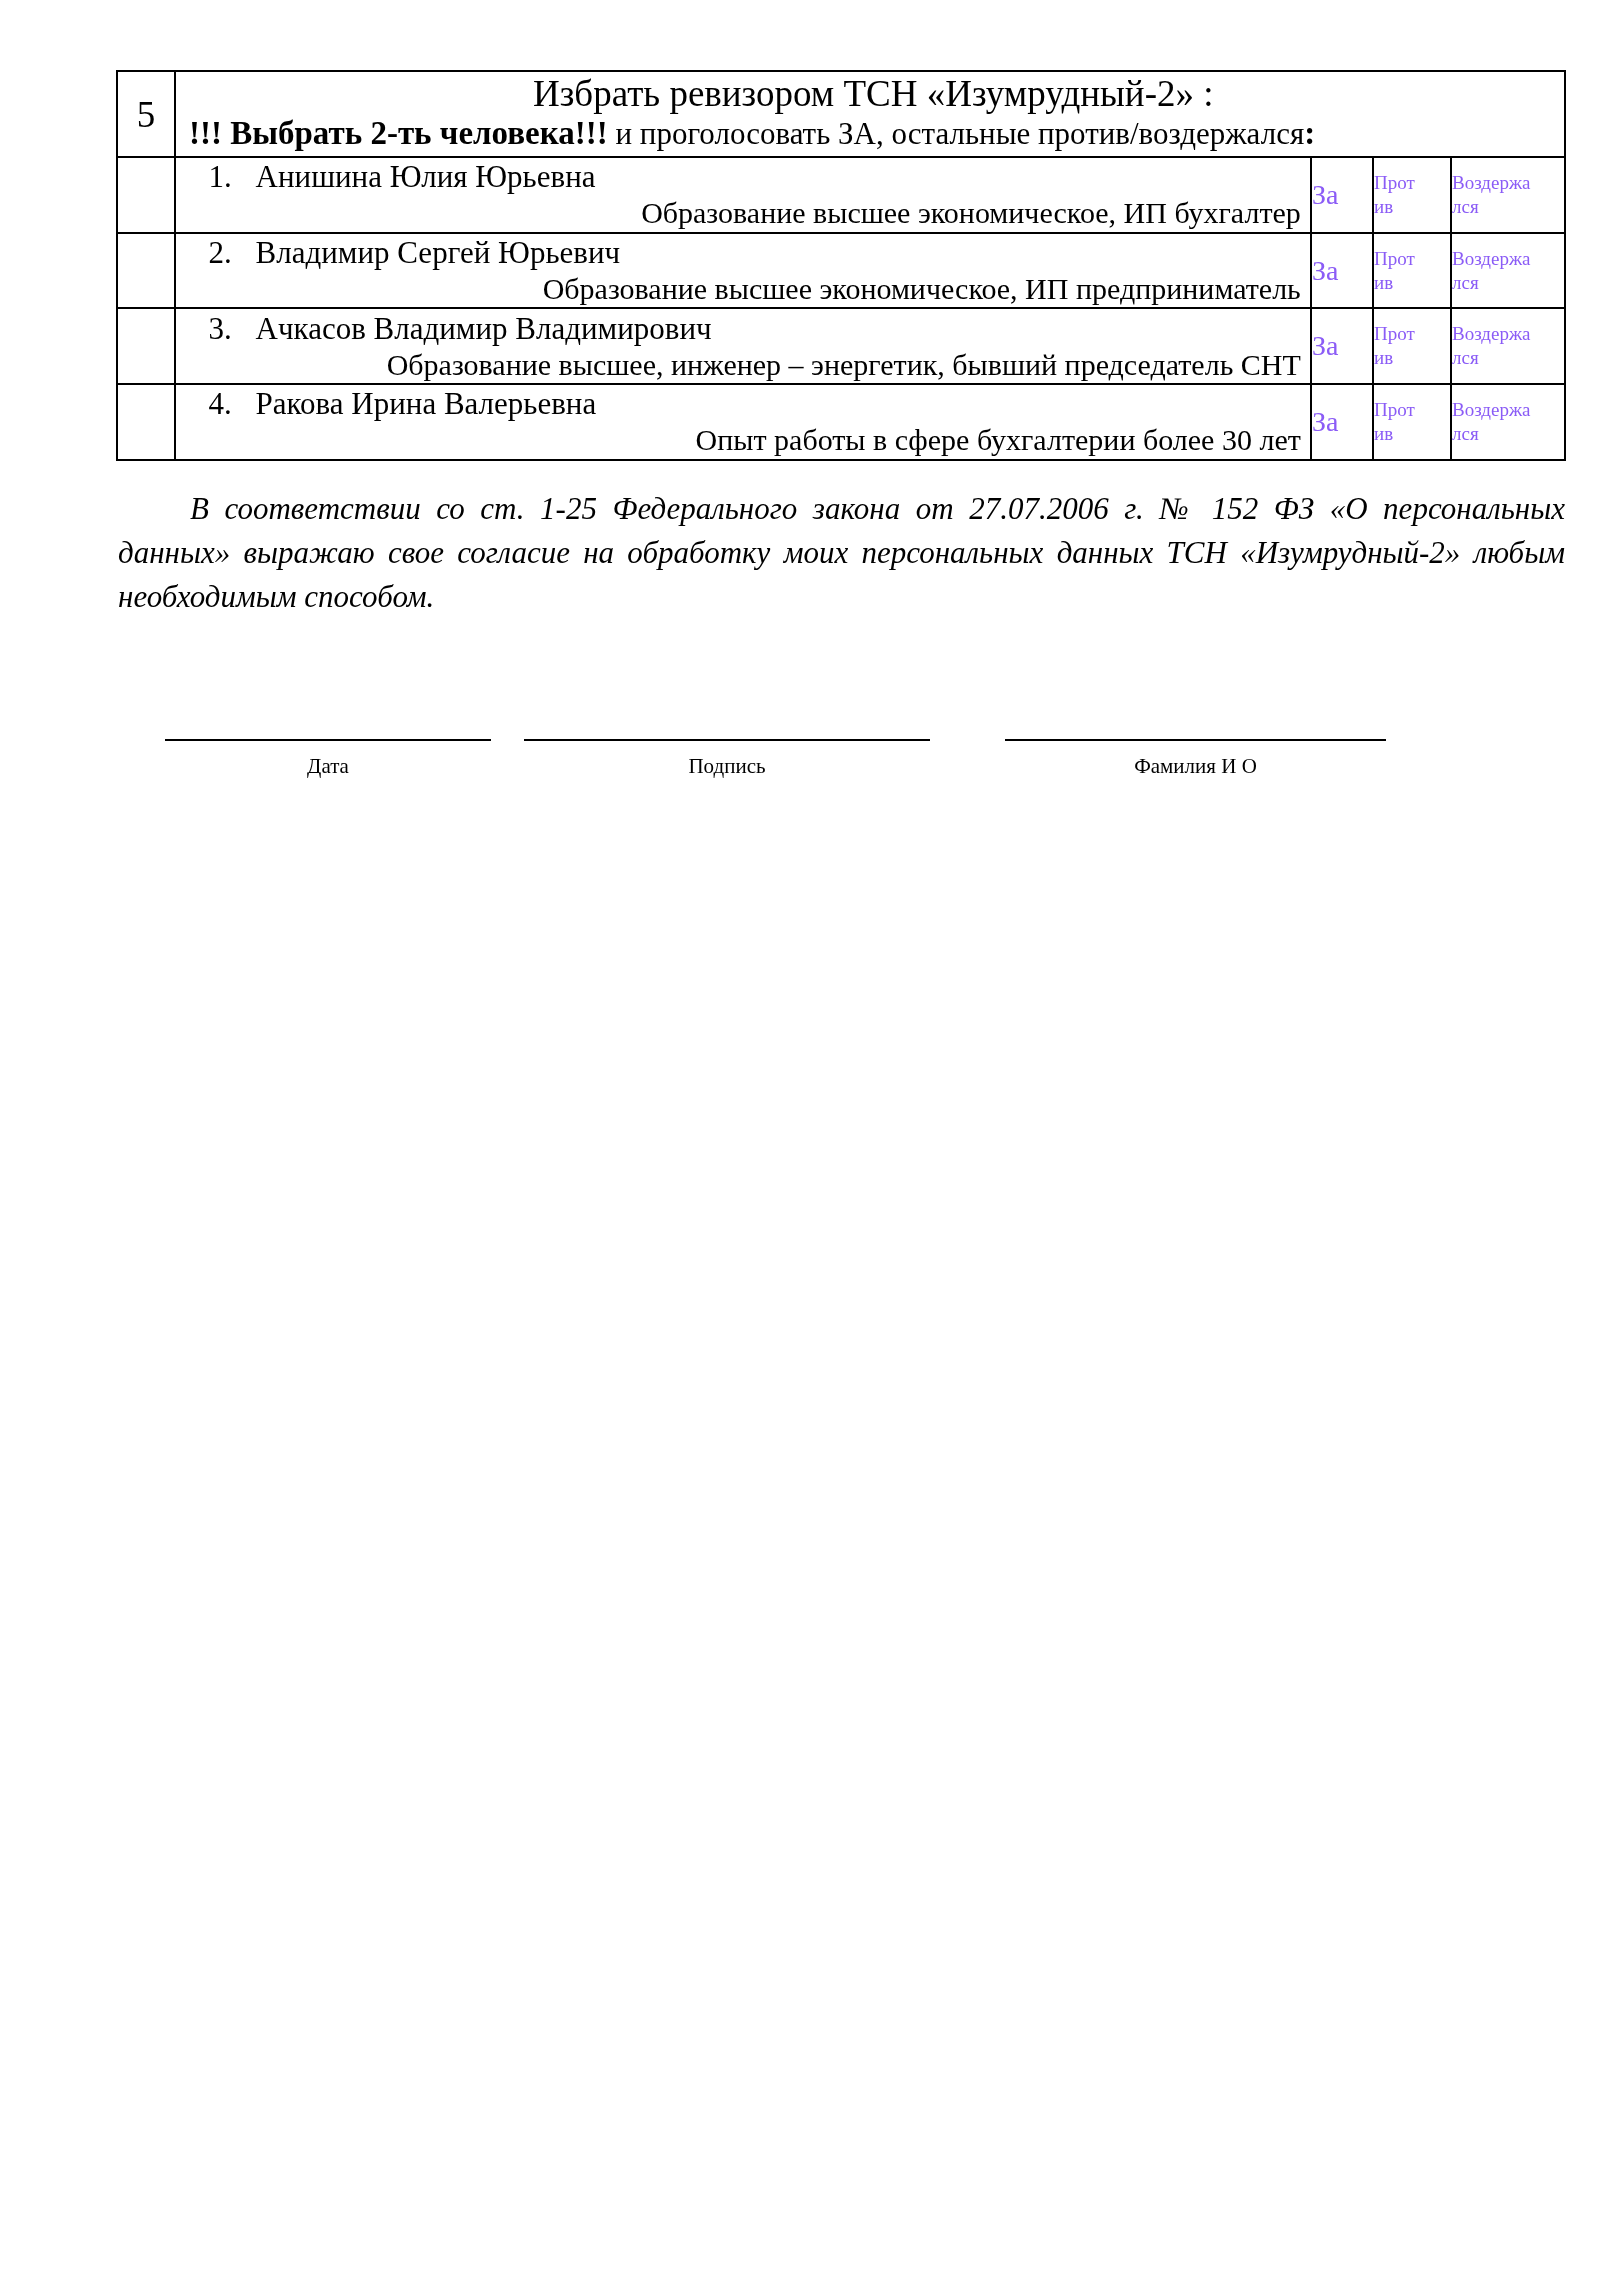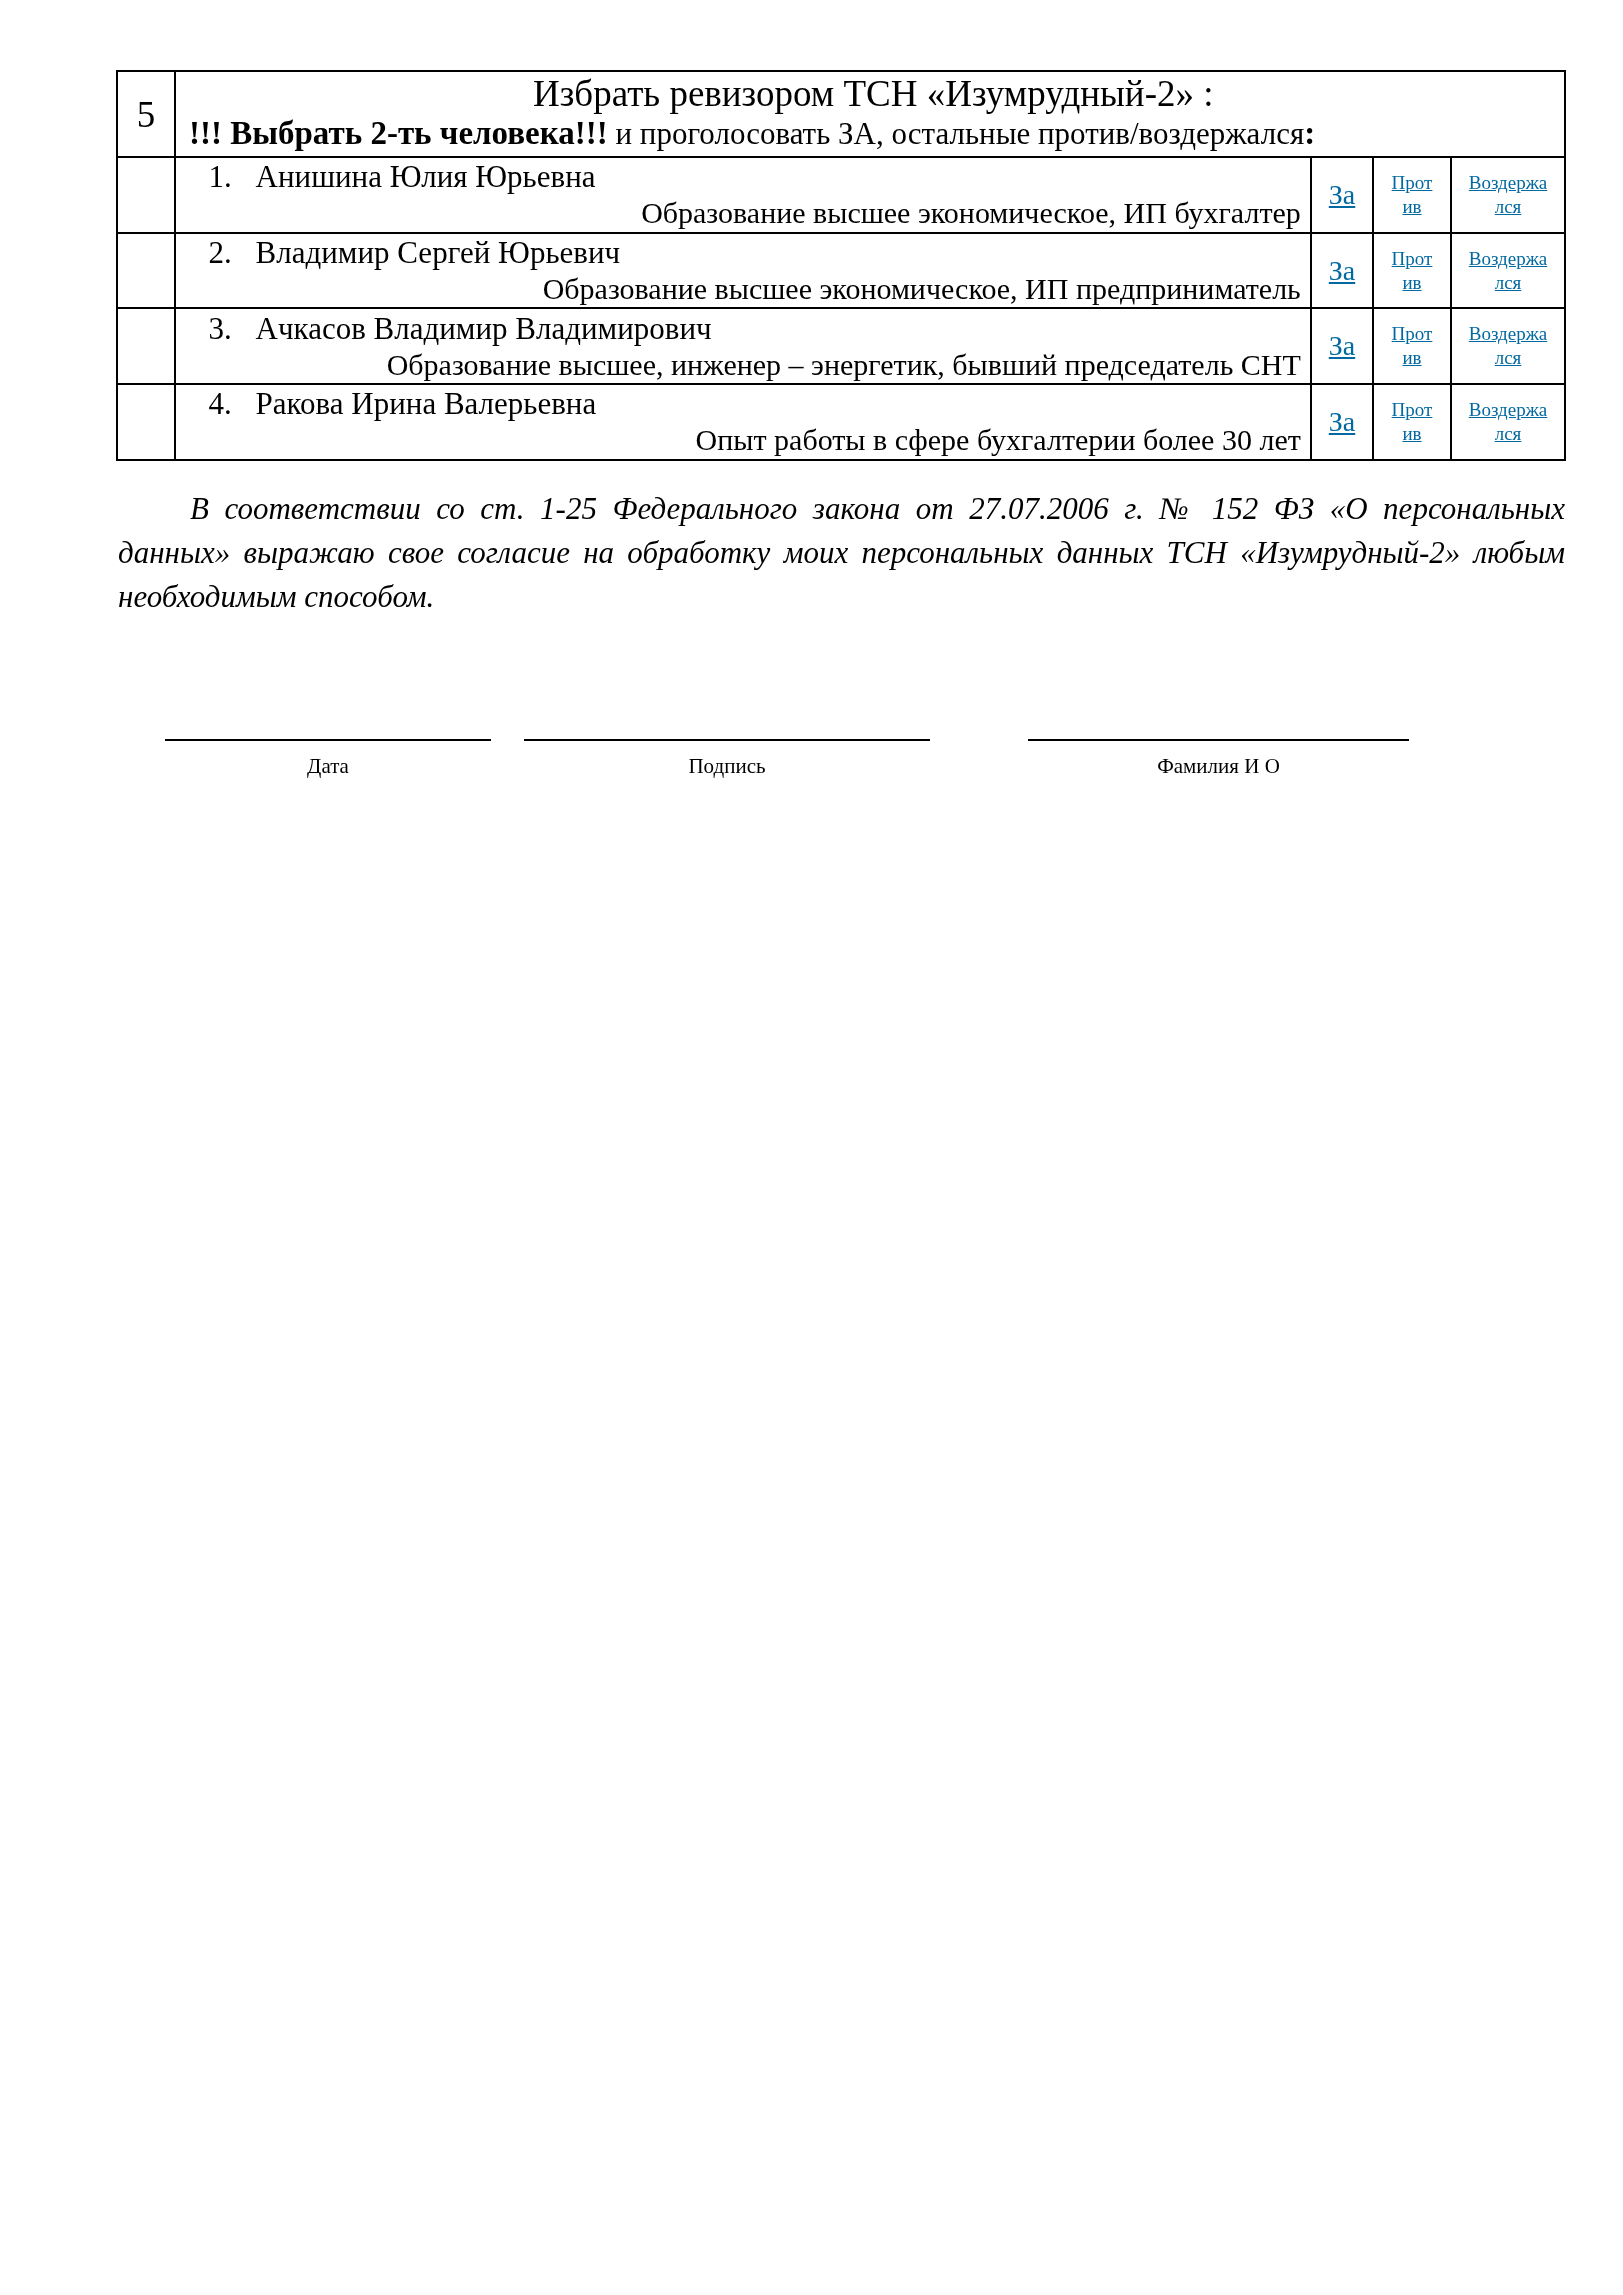--- a/index.html
+++ b/index.html
@@ -42,21 +42,21 @@
   .q-line1 { font-size: 37px; line-height: 42px; text-align: center; }
   .q-line2 { font-size: 31px; line-height: 37px; white-space: nowrap; }
   .q-line2 .q-bold { font-weight: bold; font-size: 33px; }
   .q-line2 .q-colon { font-weight: bold; font-size: 33px; }
 
   td.info-cell { padding: 1.3px 9.2px 1.3px 13px; }
   .cand-name { font-size: 31px; line-height: 36px; padding-left: 19.6px; white-space: nowrap; }
   .cand-num  { display: inline-block; width: 47px; }
   .cand-desc { font-size: 30px; line-height: 35px; white-space: nowrap; text-align: right; }
 
-  td.vote { text-align: center; color: #0369a1; text-decoration: underline; }
+  td.vote { text-align: left; color: #8b5cf6; }
   td.vote-za    { font-size: 28px; }
   td.vote-small { font-size: 19px; line-height: 24px; white-space: pre-line; }
 
   
   .consent {
     position: absolute;
     left: 118px;
     top: 487px;
     width: 1447px;
     font-style: italic;
@@ -68,21 +68,21 @@
 
   
   .sig {
     position: absolute;
     top: 739px;
     border-top: 2.6px solid #000;
     text-align: center;
   }
   .sig-1 { left: 165px;  width: 326px; }
   .sig-2 { left: 524px;  width: 406px; }
-  .sig-3 { left: 1028px; width: 381px; font-family: Liberation Serif, serif; }
+  .sig-3 { left: 1005px; width: 381px; font-family: Liberation Serif, serif; }
   .sig-label {
     display: inline-block;
     margin-top: 13px;
     font-size: 21px;
   }
 </style>
 </head>
 <body>
 
 <div class="page">

